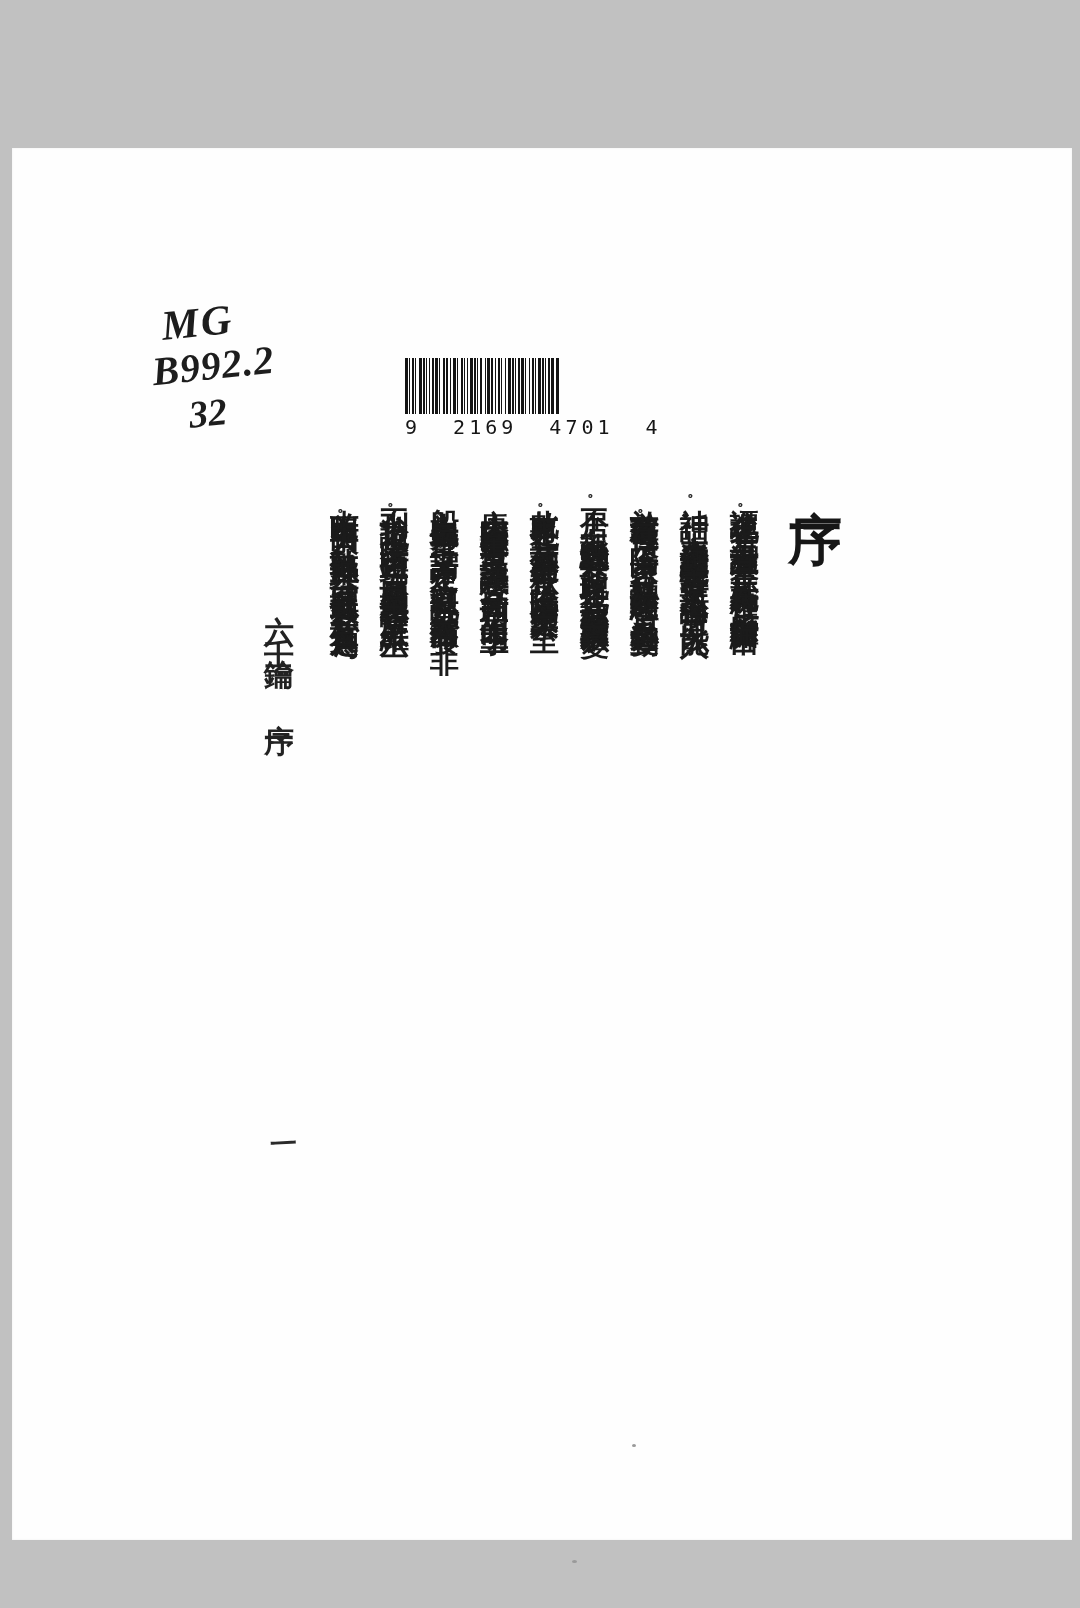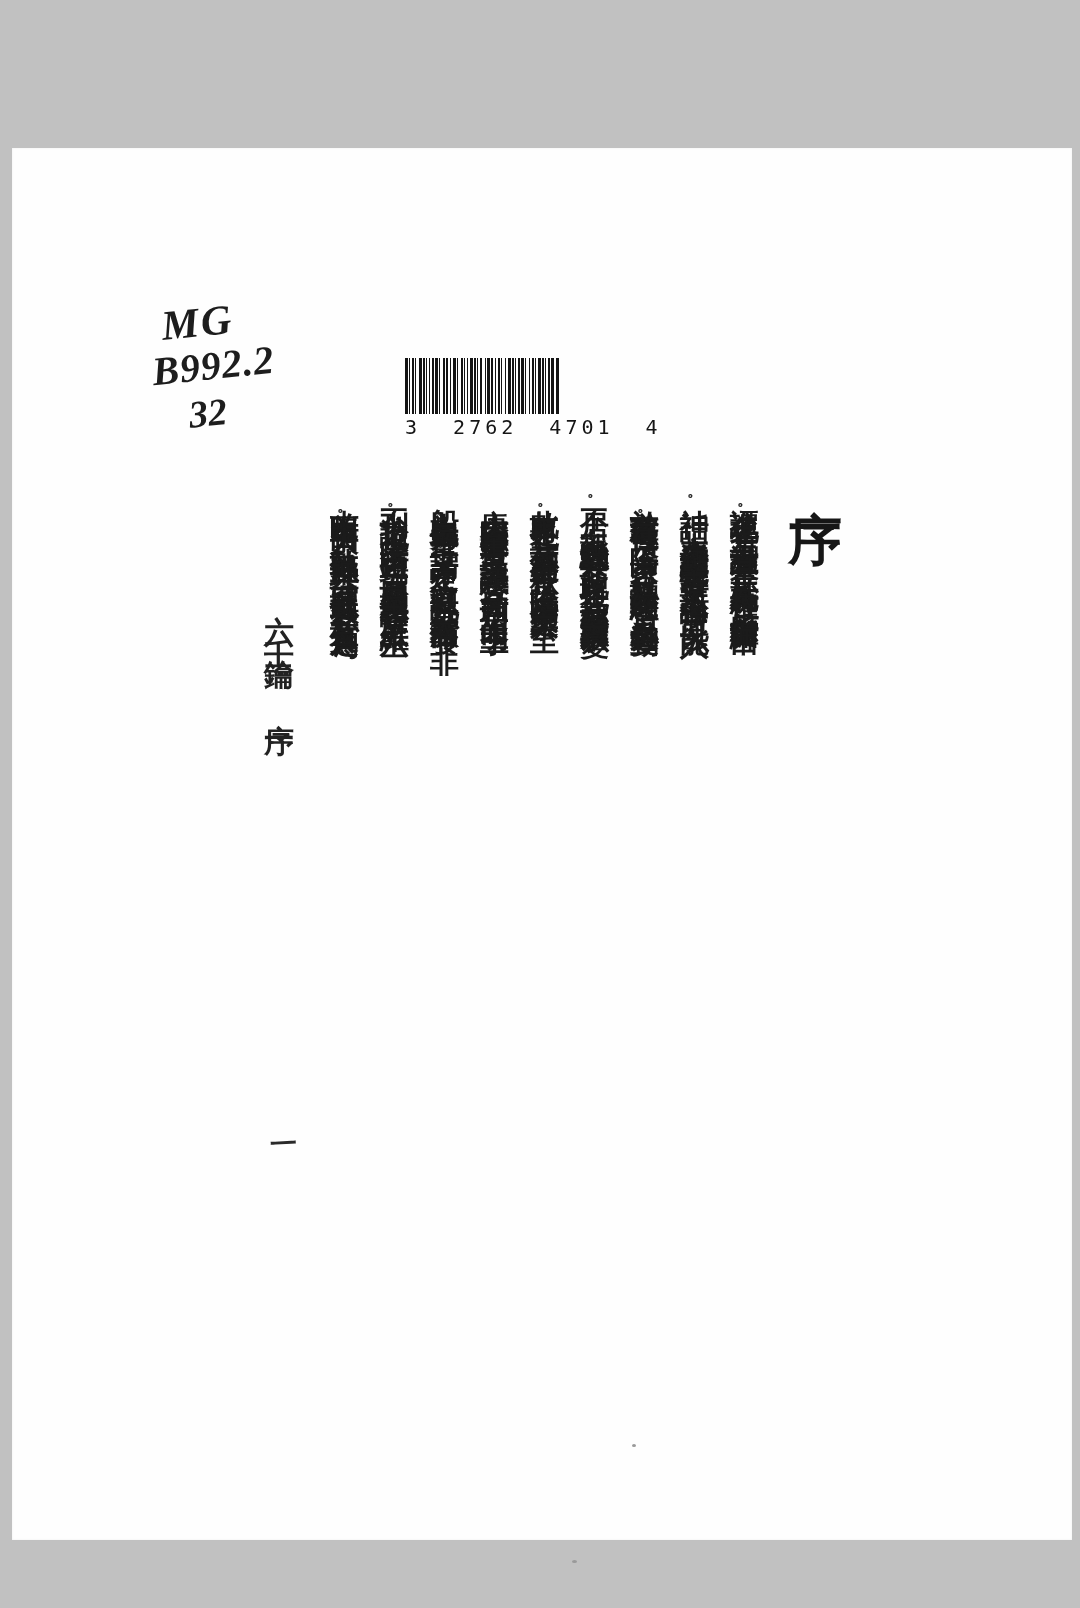--- a/index.html
+++ b/index.html
@@ -203,21 +203,21 @@
         <i style="width: 2px;"></i>
         <s style="width: 1px;"></s>
         <i style="width: 1px;"></i>
         <s style="width: 2px;"></s>
         <i style="width: 2px;"></i>
         <s style="width: 1px;"></s>
         <i style="width: 3px;"></i>
         <s style="width: 2px;"></s>
         <i style="width: 3px;"></i>
       </div>
-    <div class="bdigits">3  2762  4701  4</div>
+    <div class="bdigits">9  2169  4701  4</div>
   </div>
 
   <div class="ptitle">序一</div>
 
   <div class="bodytext" id="bodytext">
       <div class="col">譚進化學者<span class="punct">。</span>每謂人羣肇基<span class="punct">。</span>其始先有神權<span class="punct">。</span>顧予嘗循繹中西</div>
       <div class="col">神話<span class="punct">。</span>大率史公所謂縉紳先生難言者<span class="punct">。</span>故不論何學<span class="punct">。</span>要以能入</div>
       <div class="col">於文藝而後可傳<span class="punct">。</span>陰陽家言<span class="punct">。</span>其託體胎於羲經<span class="punct">。</span>易之爲道變動</div>
       <div class="col">不居<span class="punct">。</span>執不變以馭其變<span class="punct">。</span>此理之界也<span class="punct">。</span>觀其變而知其所以不變<span class="punct">。</span></div>
       <div class="col">此數之界也<span class="punct">。</span>昔董仲舒治公羊春秋<span class="punct">。</span>推陰陽家爲儒家之宗<span class="punct">。</span>至</div>

